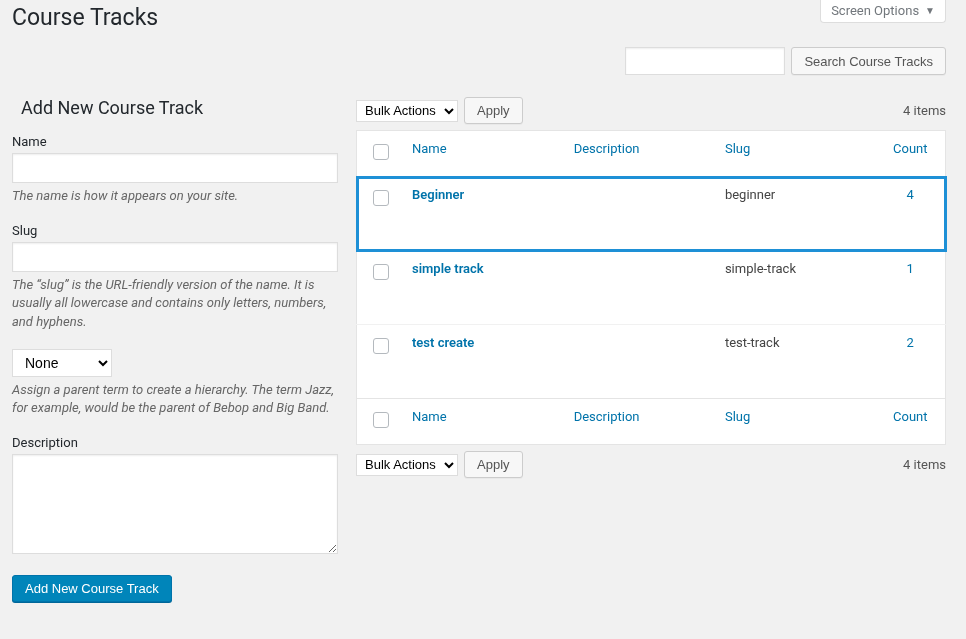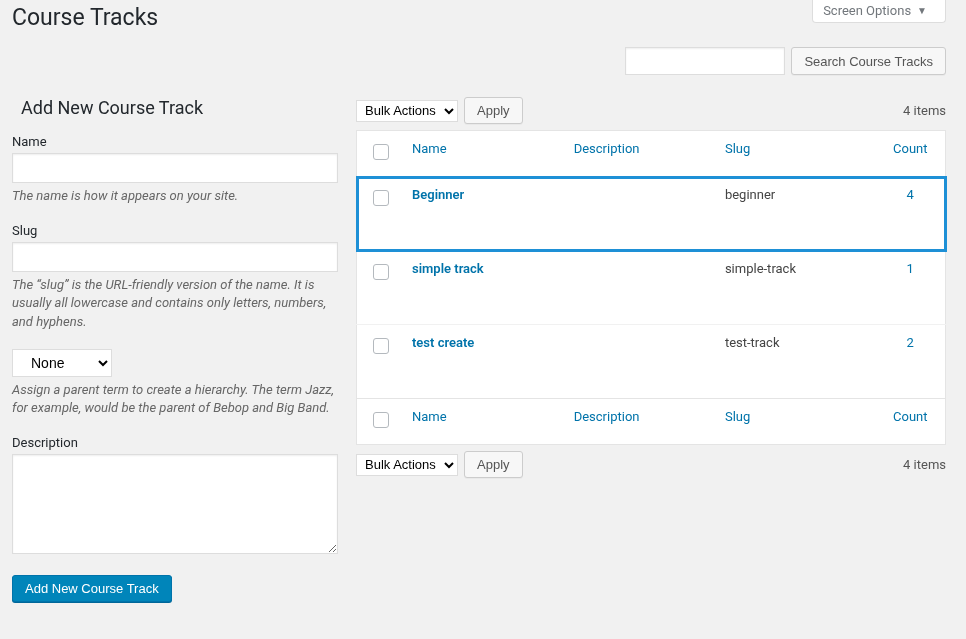--- a/index.html
+++ b/index.html
@@ -28,21 +28,21 @@
   .top-row {
     display: flex;
     justify-content: space-between;
     align-items: flex-start;
   }
   .screen-options {
     border: 1px solid #ddd;
     border-top: none;
     border-radius: 0 0 4px 4px;
     background: #fff;
-    padding: 3px 18px 4px 10px;
+    padding: 3px 10px 4px 10px;
     font-size: 13px;
     color: #72777c;
     cursor: pointer;
     display: inline-flex;
     align-items: center;
     gap: 6px;
   }
   .screen-options .arrow { font-size: 10px; }
   .search-row {
     display: flex;
@@ -105,21 +105,21 @@
     color:#666;
     font-size:13px;
     margin-top:4px;
     line-height:1.4;
   }
   .form-field select {
     border:1px solid #ddd;
     background:#fff;
     height:28px;
     font-size:14px;
-    padding: 1px 14px;
+    padding: 1px 8px;
     min-width: 100px;
   }
 
   .tablenav {
     display:flex;
     justify-content:space-between;
     align-items:center;
     margin-bottom:6px;
   }
   .tablenav.bottom { margin:6px 0 0 0; }

